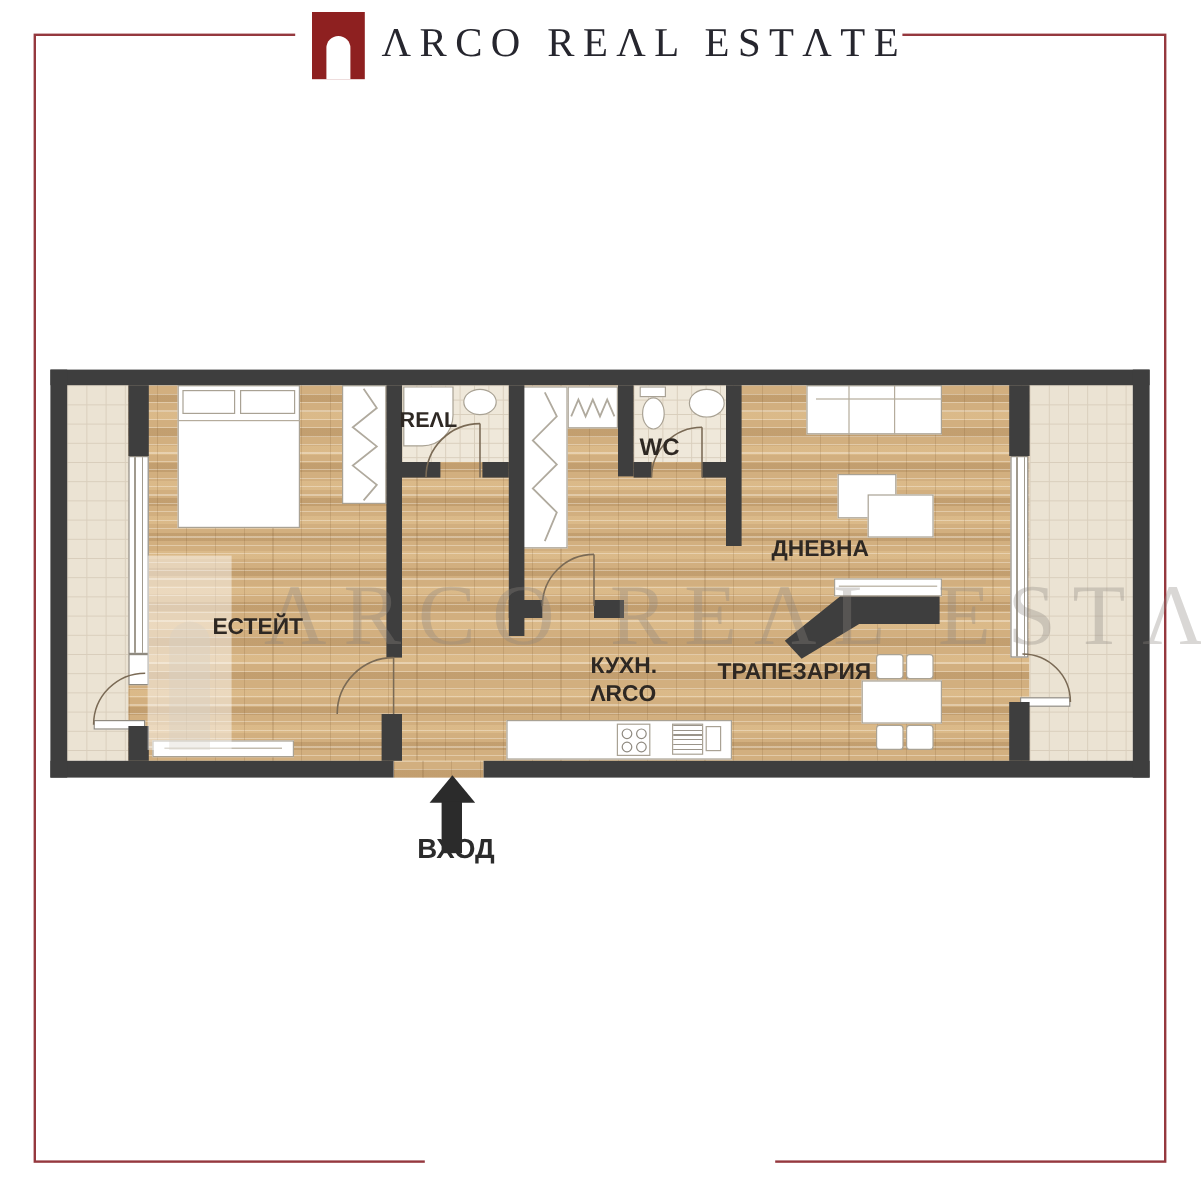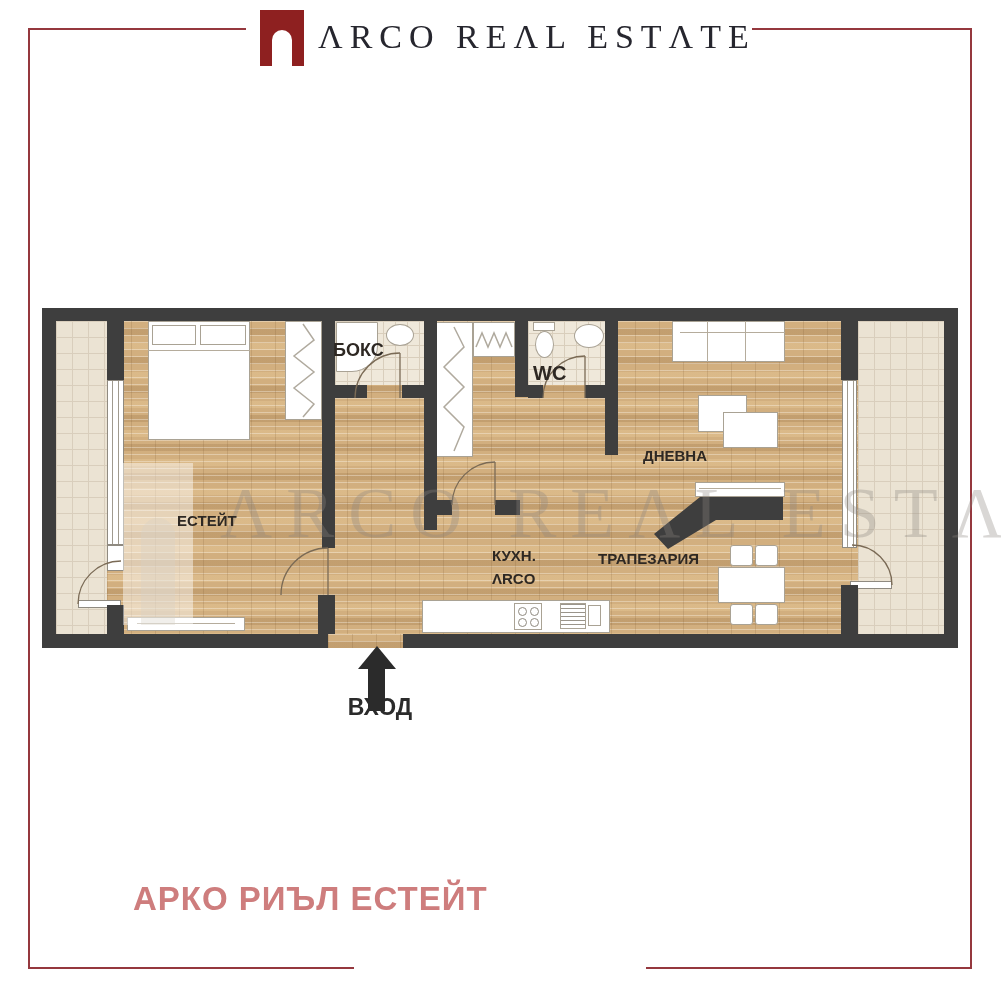--- a/index.html
+++ b/index.html
@@ -47,21 +47,21 @@
       transparent 5px 10px,#a09a8e 10px 11px,transparent 11px);}
   #doors-svg{position:absolute;left:0;top:0;z-index:4;}
   #watermark{position:absolute;left:178px;top:164px;z-index:5;pointer-events:none;
       font-family:"Liberation Serif",serif;font-size:72px;letter-spacing:14px;
       color:rgba(140,134,126,.33);white-space:nowrap;}
   #watermark-arch{position:absolute;left:81px;top:155px;width:70px;height:162px;z-index:5;
       background:rgba(255,255,255,.45);pointer-events:none;}
   #watermark-arch .arch{position:absolute;left:18px;top:55px;width:34px;height:107px;
       background:rgba(215,208,198,.35);border-radius:17px 17px 0 0;}
   .room-label{position:absolute;z-index:6;color:var(--label-dark);font-weight:bold;
-      white-space:nowrap;font-size:15px;}
+      white-space:nowrap;font-size:19px;}
   .burner{position:absolute;width:9px;height:9px;border:1px solid #8f8a80;border-radius:50%;
       background:#fff;box-sizing:border-box;}
   .hatch{background-image:repeating-linear-gradient(180deg,#9a948a 0 1px,transparent 1px 4px);}
   
   #arrow-head{left:358px;top:646px;width:0;height:0;z-index:6;
       border-left:19px solid transparent;border-right:19px solid transparent;
       border-bottom:23px solid #2b2b2b;}
   #arrow-shaft{left:368px;top:668px;width:17px;height:43px;background:#2b2b2b;z-index:6;}
   #entrance-label{left:330px;top:694px;width:100px;text-align:center;font-size:23px;
       font-weight:bold;color:#2b2b2b;}
@@ -191,28 +191,27 @@
       </g>
       <polygon points="658,189 741,189 741,212 674,212 626,241 612,226" fill="#3e3e3e"></polygon>
     </svg>
 
     <div id="watermark-arch">
       <div class="arch"></div>
     </div>
     <div id="watermark">ΛRCO REΛL ESTΛTE</div>
 
     <div class="room-label" style="left:135px;top:204px;">ЕСТЕЙТ</div>
-    <div class="room-label" style="left:291px;top:32px;font-size:18px;">БОКС</div>
+    <div class="room-label" style="left:291px;top:32px;font-size:18px;">REΛL</div>
     <div class="room-label" style="left:491px;top:54px;font-size:20px;">WC</div>
     <div class="room-label" style="left:601px;top:139px;">ДНЕВНА</div>
     <div class="room-label" style="left:450px;top:236px;line-height:23px;">
       <div>КУХН.</div>
       <div>ΛRCO</div>
     </div>
     <div class="room-label" style="left:556px;top:242px;">ТРАПЕЗАРИЯ</div>
   </div>
 
   <div id="arrow-head" class="abs"></div>
   <div id="arrow-shaft" class="abs"></div>
   <div id="entrance-label" class="abs">ВХОД</div>
 
-  <div id="agency-name" class="abs">АРКО РИЪЛ ЕСТЕЙТ</div>
 </div>
 
 </body></html>

